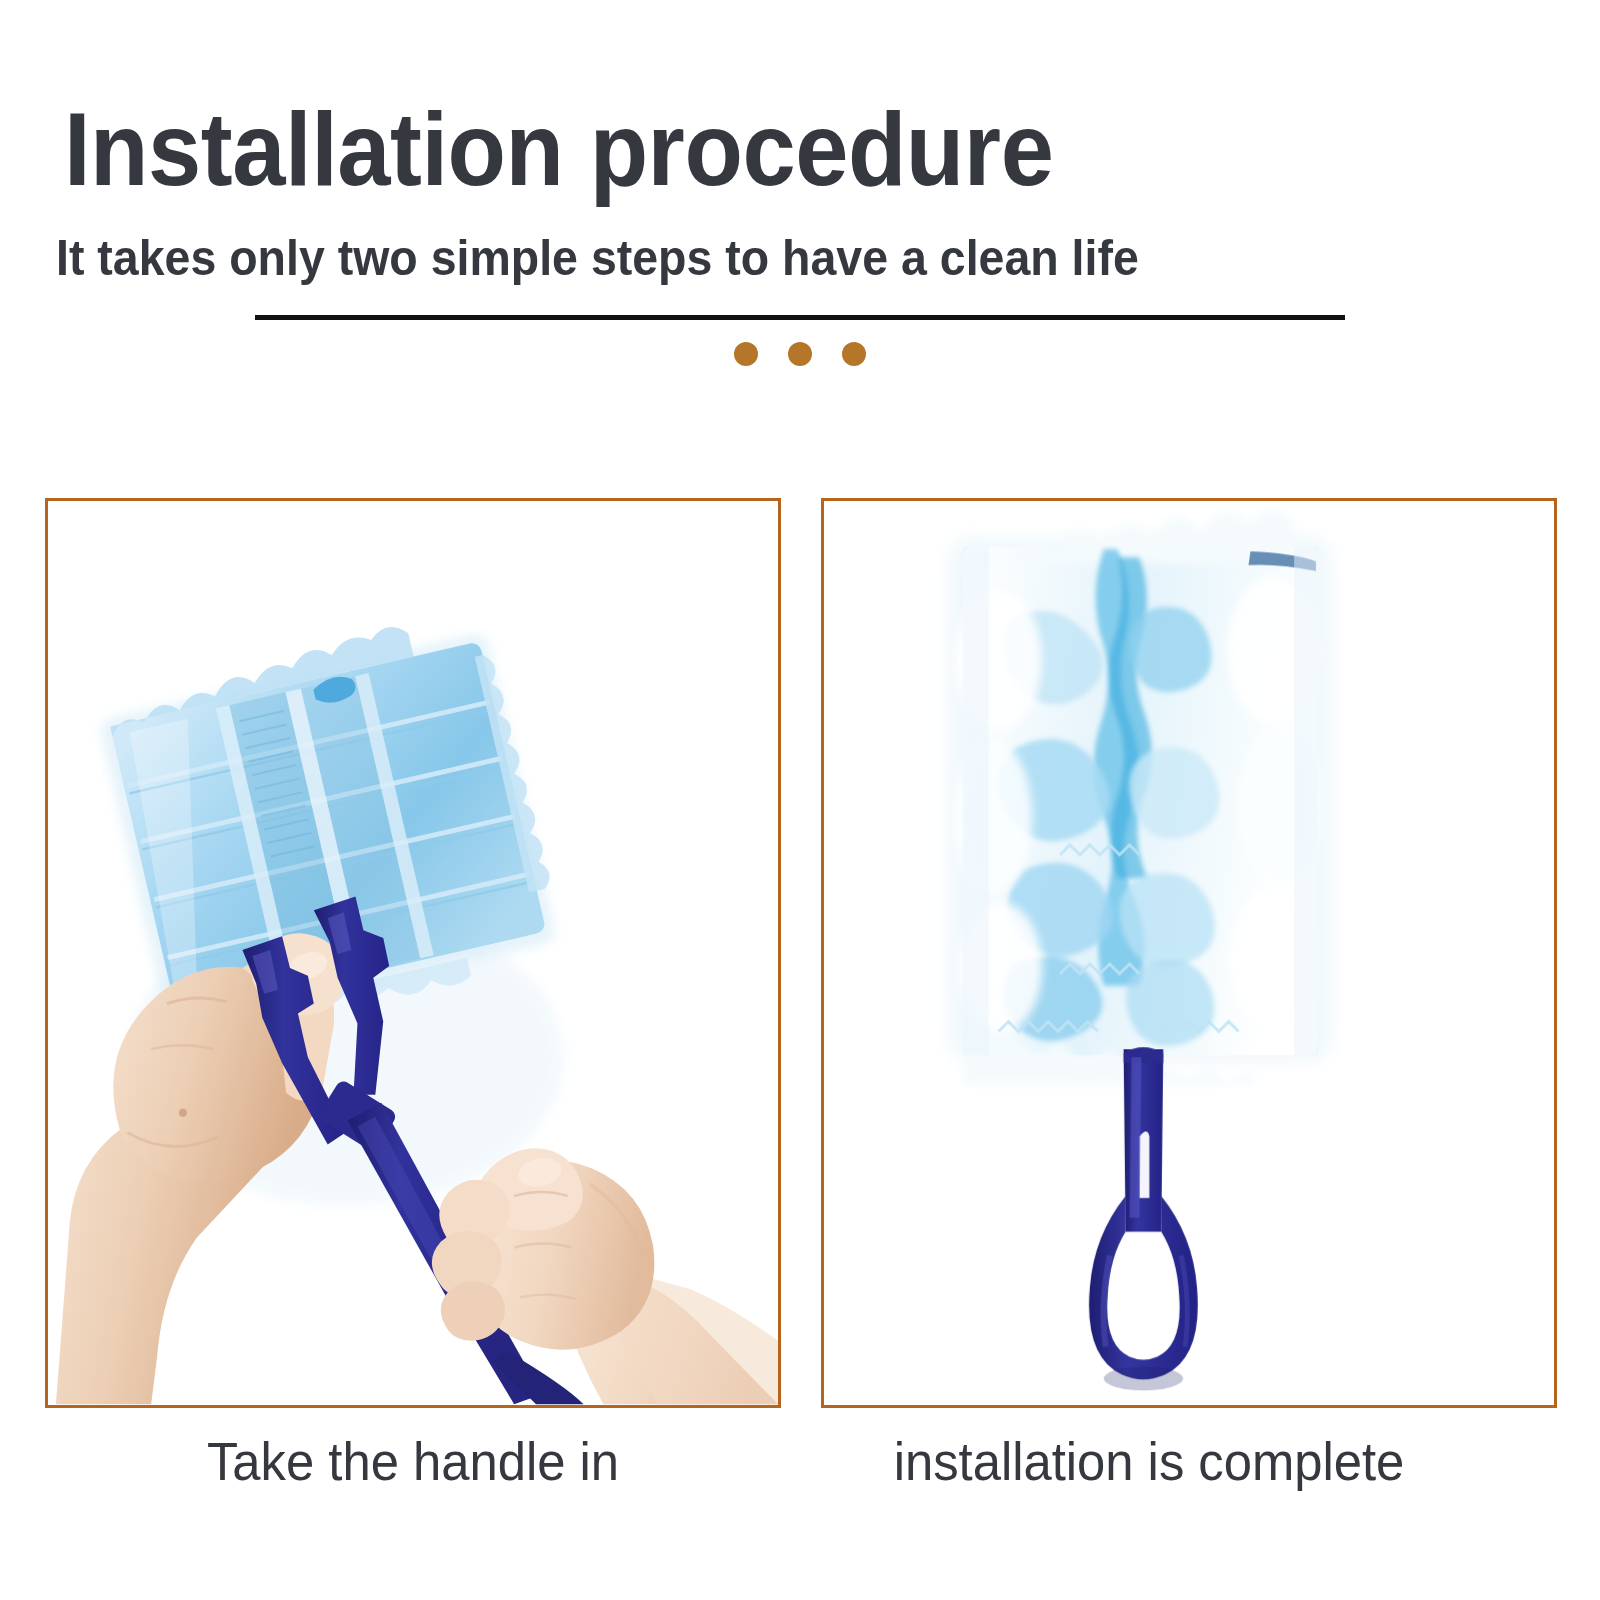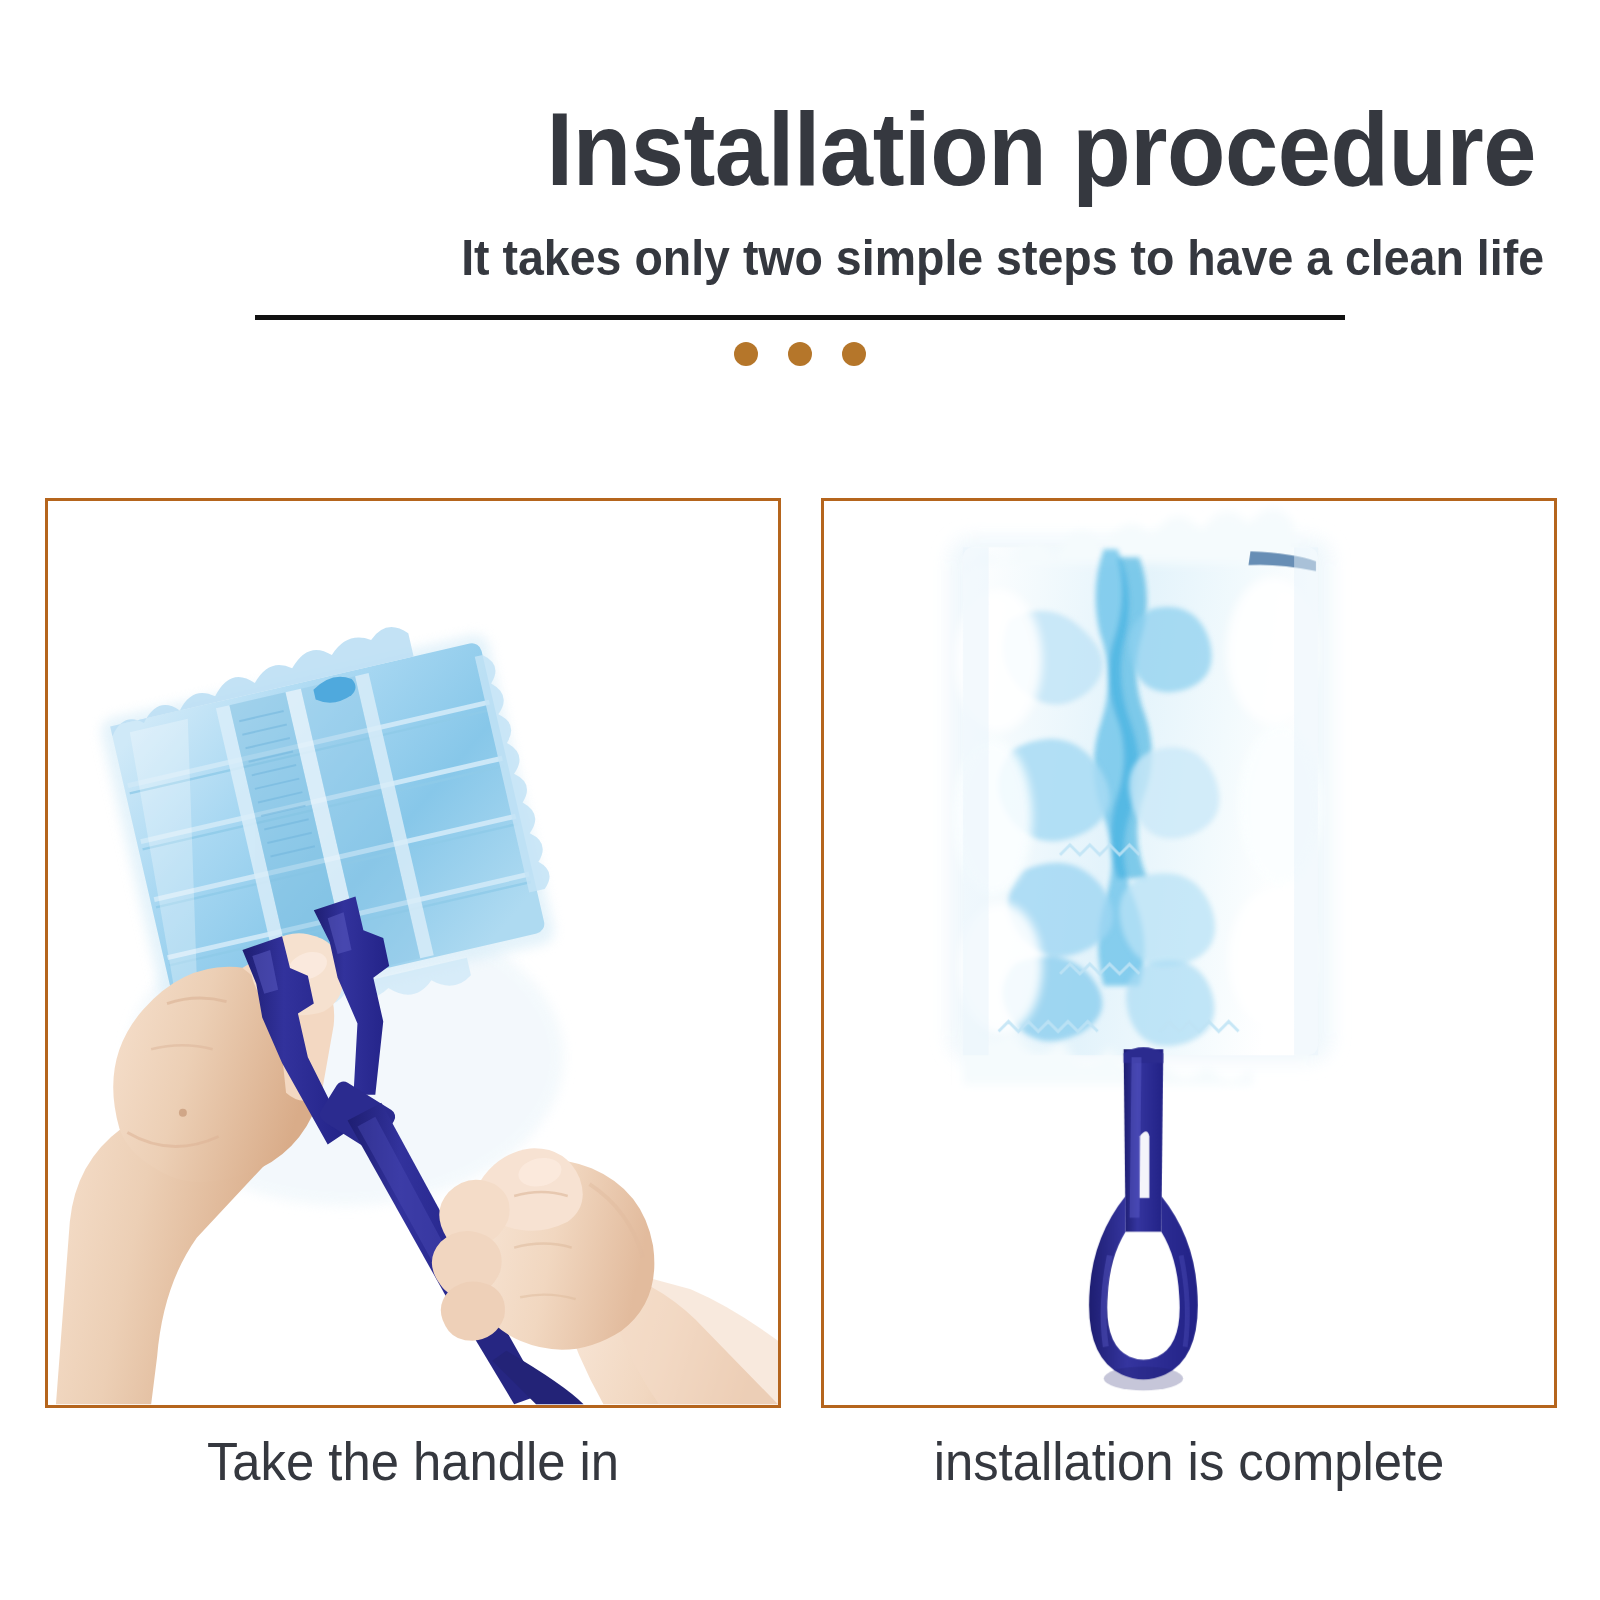--- a/index.html
+++ b/index.html
@@ -12,21 +12,21 @@
     width: 1600px;
     height: 1600px;
     font-family: "Liberation Sans", "DejaVu Sans", sans-serif;
     overflow: hidden;
     position: relative;
   }
 
   
   .header {
     width: 100%;
-    text-align: right;
+    text-align: left;
     padding-top: 96px;
     box-sizing: border-box;
   }
   .title {
     font-size: 104px;
     line-height: 1.02;
     font-weight: 600;
     color: #35383f;
     letter-spacing: -0.5px;
     transform: scaleX(0.92);
@@ -85,21 +85,20 @@
     overflow: hidden;
   }
 
   
   .captions {
     position: absolute;
     left: 45px;
     top: 1430px;
     width: 1512px;
     display: flex;
-    gap: 40px;
   }
   .caption {
     width: 736px;
     text-align: center;
     font-size: 54px;
     font-weight: 500;
     color: #35383f;
     transform: scaleX(0.94);
     transform-origin: center;
     white-space: nowrap;

